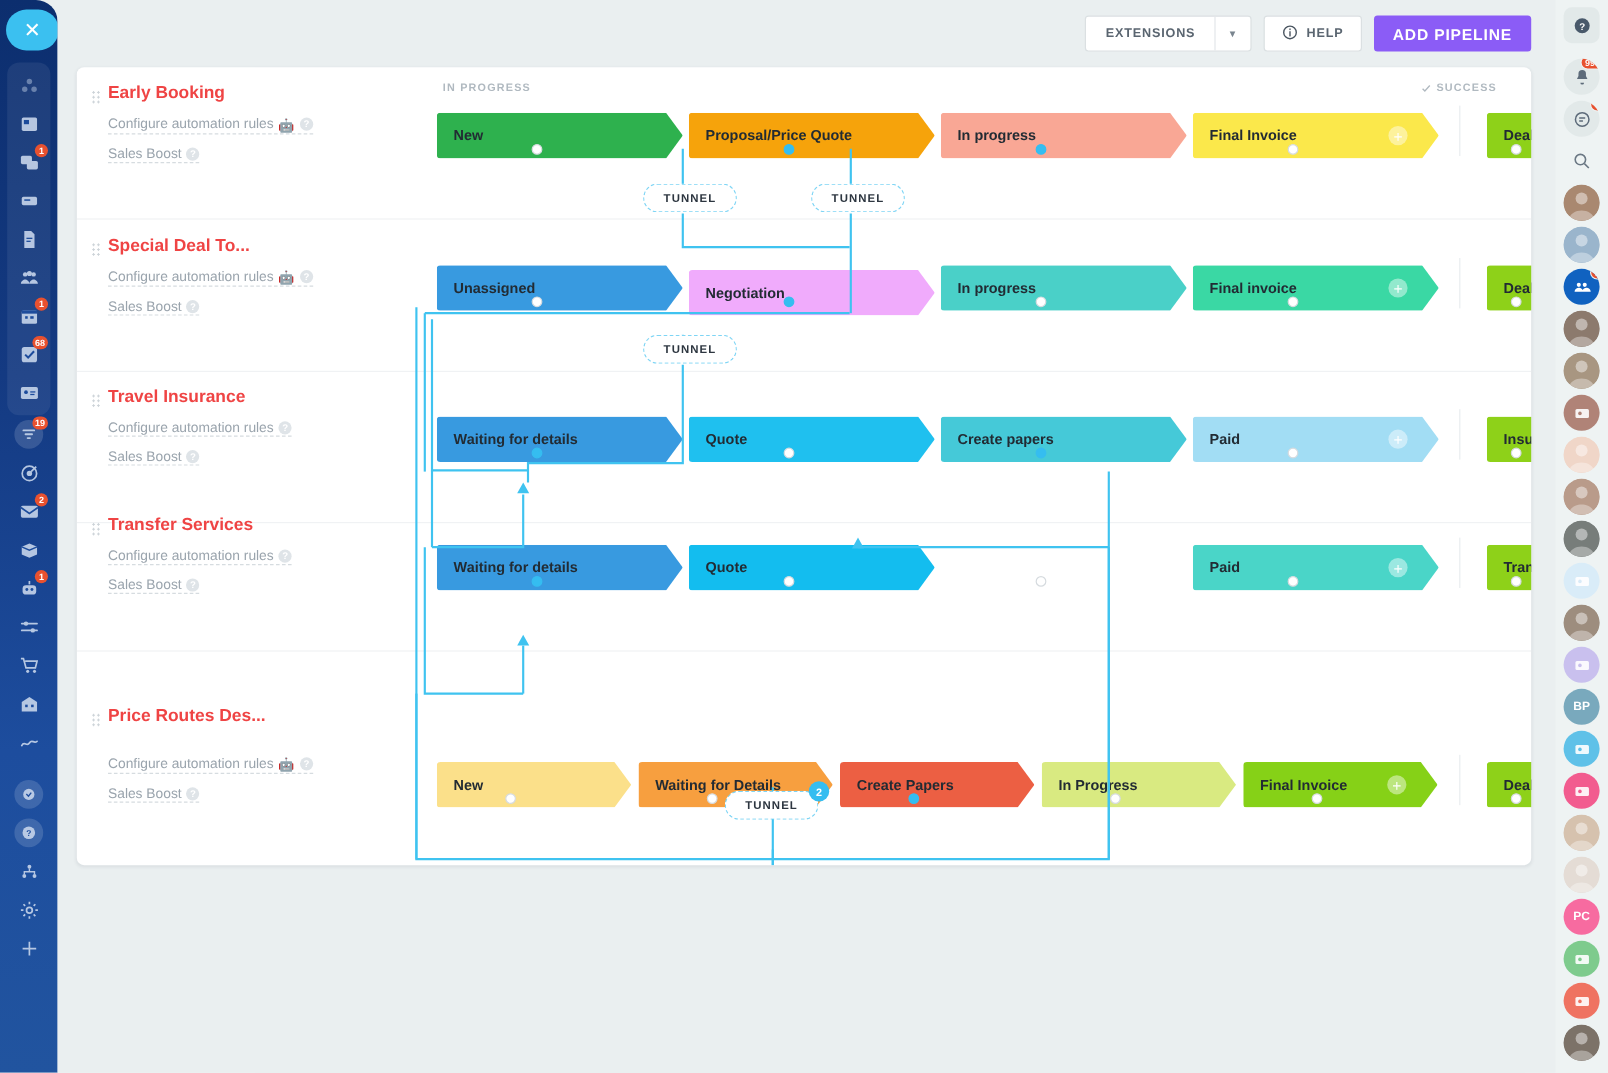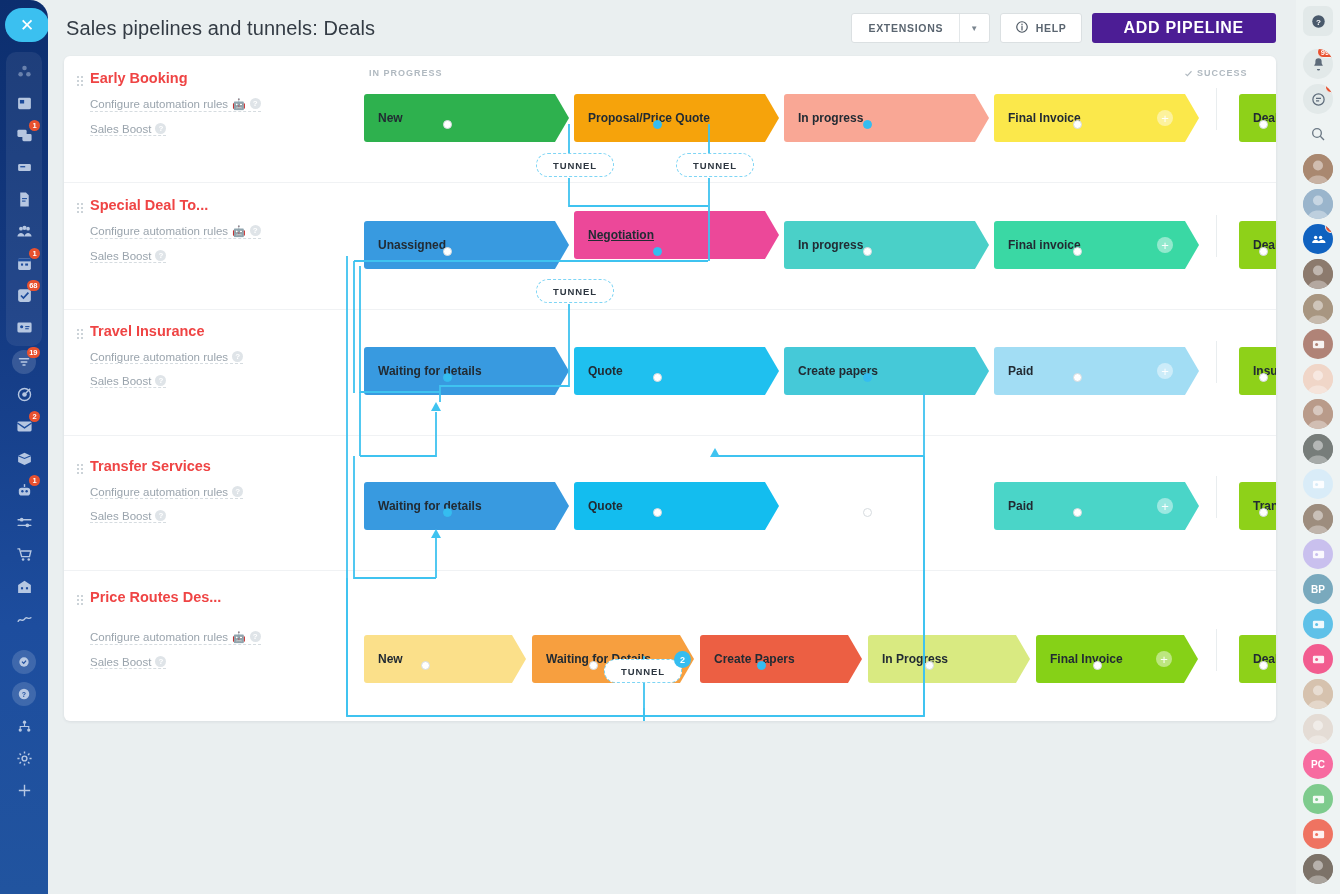--- a/index.html
+++ b/index.html
@@ -81,22 +81,22 @@
   .tb-btn{
     height:30px; border:1px solid #dbe0e2; background:#fff; border-radius:3px;
     display:flex;align-items:center; font-size:10.5px; font-weight:bold;
     letter-spacing:.7px; color:#5a6570;
   }
   .tb-ext-label{ padding:0 16px; }
   .tb-ext-split{ width:1px; align-self:stretch; background:#e3e7e9; }
   .tb-ext-caret{ padding:0 10px; display:flex;align-items:center; color:#7a858f; font-size:8px;}
   .tb-help{ padding:0 14px; gap:7px;}
   .tb-primary{
-    height:30px;background:#4c1d95;color:#fff;border:none;border-radius:3px;
-    padding:0 32px; font-size:16px;font-weight:bold;letter-spacing:.7px;
+    height:30px;background:#8b5cf6;color:#fff;border:none;border-radius:3px;
+    padding:0 16px; font-size:13px;font-weight:bold;letter-spacing:.7px;
     display:flex;align-items:center;
   }
 
   
   #board{
     margin:0 16px; background:#fff; border-radius:6px;
     box-shadow:0 1px 3px rgba(40,60,80,.09);
     width:1212px; height:665px; position:relative; overflow:hidden;
   }
   .col-headers{ position:absolute; left:0; top:0; width:100%; height:26px;}
@@ -128,21 +128,21 @@
   }
   .qmark{
     width:11px;height:11px;border-radius:50%;background:#dfe4e8;color:#fff;
     font-size:8px; display:inline-flex;align-items:center;justify-content:center;
     font-weight:bold;
   }
   .robot{ font-size:11px; }
 
   
   .stage{
-    position:absolute; height:48px; display:flex; align-items:center;
+    position:absolute; height:38px; display:flex; align-items:center;
     border-radius:3px 0 0 3px;
     padding-left:14px; font-size:12px; font-weight:bold; color:#222b33;
     -webkit-clip-path:polygon(0 0, calc(100% - 14px) 0, 100% 50%, calc(100% - 14px) 100%, 0 100%);
     clip-path:polygon(0 0, calc(100% - 14px) 0, 100% 50%, calc(100% - 14px) 100%, 0 100%);
   }
   .stage .plus{
     position:absolute; right:26px; width:16px;height:16px;border-radius:50%;
     background:rgba(255,255,255,.45); color:rgba(255,255,255,.95);
     display:flex;align-items:center;justify-content:center; font-size:13px; line-height:1;
     font-weight:normal;
@@ -509,21 +509,20 @@
           <circle cx="15" cy="11.5" r="5" fill="rgba(255,255,255,.45)"></circle>
           <path d="M4 30c1-6 6-8.5 11-8.5S25 24 26 30z" fill="rgba(255,255,255,.35)"></path>
         </svg>
       </div>
     </div>
 </div>
 
 <div id="main">
 
   <div id="topbar">
-    <div id="page-title">Sales pipelines and tunnels: Deals</div>
     <div id="topbar-actions">
       <div class="tb-btn">
         <span class="tb-ext-label">EXTENSIONS</span>
         <span class="tb-ext-split"></span>
         <span class="tb-ext-caret">▼</span>
       </div>
       <div class="tb-btn tb-help">
         <span>
           <svg width="14" height="14" viewBox="0 0 24 24" fill="none" stroke="#4a5560" stroke-width="2">
               <circle cx="12" cy="12" r="9"></circle>
@@ -620,21 +619,21 @@
                 <span class="qmark">?</span>
               </div><br><div class="prow-link">
                 <span>Sales Boost</span>
                 <span class="qmark">?</span>
               </div></div>
           </div>
           <div class="stage" style="left: 300px; top: 38px; width: 205px; background: rgb(56, 154, 224);">
             <span>Unassigned</span>
           </div>
           <div class="dot" style="left: 378.5px; top: 64px;"></div>
-          <div class="stage" style="left: 510px; top: 28px; width: 205px; background: #ec4899; text-decoration: underline;">
+          <div class="stage" style="left: 510px; top: 42px; width: 205px; background: #f0abfc;">
             <span>Negotiation</span>
           </div>
           <div class="dot filled" style="left: 588.5px; top: 64px;"></div>
           <div class="stage" style="left: 720px; top: 38px; width: 205px; background: rgb(74, 208, 200);">
             <span>In progress</span>
           </div>
           <div class="dot" style="left: 798.5px; top: 64px;"></div>
           <div class="stage" style="left: 930px; top: 38px; width: 205px; background: rgb(58, 216, 164);">
             <span>Final invoice</span>
             <span class="plus">+</span>
@@ -674,21 +673,21 @@
             <span>Paid</span>
             <span class="plus">+</span>
           </div>
           <div class="dot" style="left: 1008.5px; top: 64px;"></div>
           <div class="vdivider" style="left: 1152px; top: 32px; height: 42px;"></div>
           <div class="stage" style="left: 1175px; top: 38px; width: 88px; background: rgb(142, 209, 25);">
             <span>Insuran...</span>
           </div>
           <div class="dot" style="left: 1195px; top: 64px;"></div>
         </div>
-        <div class="prow" style="top: 388px; height: 127px;">
+        <div class="prow" style="top: 360px; height: 127px;">
           <div class="prow-info" style="top: 14px;">
             <div class="drag-dots"></div>
             <div class="prow-title">Transfer Services</div>
             <div class="prow-links" style="margin-top:8px"><div class="prow-link">
                 <span>Configure automation rules</span>
                 <span class="qmark">?</span>
               </div><br><div class="prow-link">
                 <span>Sales Boost</span>
                 <span class="qmark">?</span>
               </div></div>

